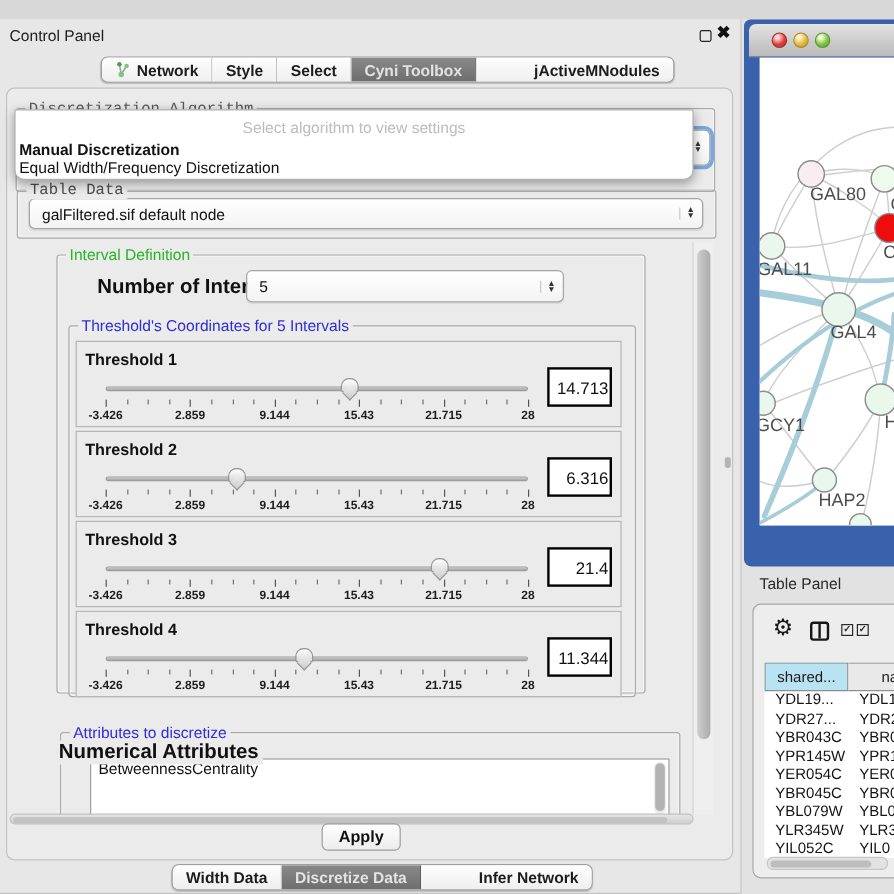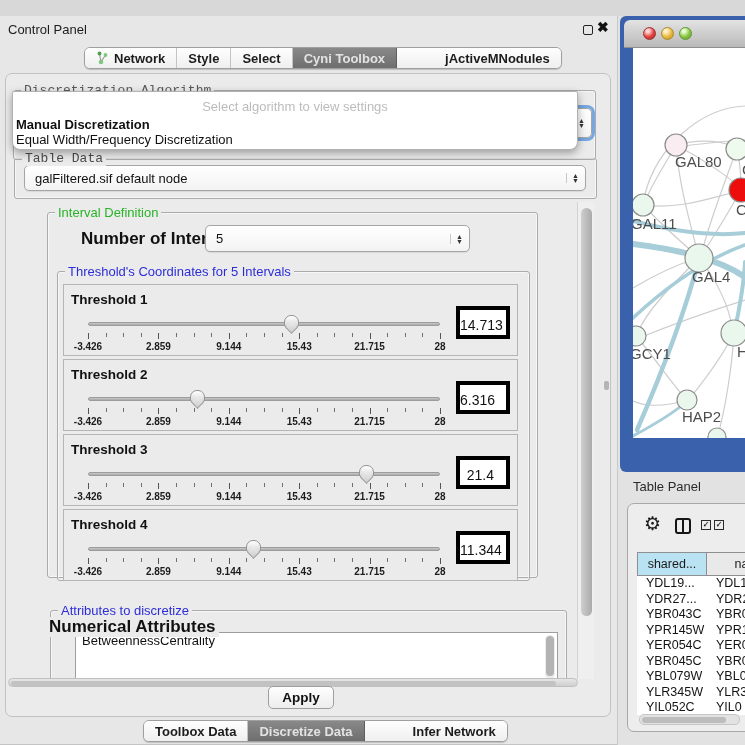--- a/index.html
+++ b/index.html
@@ -44,21 +44,21 @@
   
   .th-row{position:absolute;left:55px;width:455px;height:72px;border:1px solid #b5b5b5;background:#ebebeb;}
   .th-label{position:absolute;left:7px;top:7px;font-size:13.5px;font-weight:bold;color:#111;}
   .slider{position:absolute;left:22px;top:30px;width:356px;height:38px;}
   .track{position:absolute;left:2px;right:2px;top:7px;height:4px;background:linear-gradient(#c9c9c9,#a8a8a8);border:1px solid #9c9c9c;border-radius:3px;}
   .tick{position:absolute;top:18px;width:1px;height:4px;background:#6e6e6e;}
   .tick.major{height:6px;background:#555;}
   .tick-label{position:absolute;top:26px;transform:translateX(-50%);font-size:10px;font-weight:600;color:#1d1d1d;white-space:nowrap;}
   .thumb{position:absolute;top:0;width:15px;height:12px;background:linear-gradient(#ffffff,#d9d9d9);border:1px solid #949494;border-radius:7px 7px 2px 2px;z-index:3;}
   .thumb::after{content:"";position:absolute;left:2.2px;top:6.5px;width:8px;height:8px;background:linear-gradient(135deg,#ededed,#cdcdcd);border:1px solid #949494;border-top:none;border-left:none;transform:rotate(45deg);}
-  .value-box{position:absolute;left:392px;top:21px;width:54px;height:33px;background:#fff;border:4px solid #000000;font-size:14px;color:#111;text-align:right;line-height:31px;padding-right:12px;}
+  .value-box{position:absolute;left:392px;top:21px;width:54px;height:33px;background:#fff;border:2px solid #000000;font-size:14px;color:#111;text-align:right;line-height:31px;padding-right:1px;}
 
   
   .attr-list{position:absolute;background:#fff;border:1px solid #9d9d9d;overflow:hidden;}
   .attr-item{font-size:13px;color:#111;line-height:15.5px;padding-left:6px;white-space:nowrap;}
   .inner-scroll{position:absolute;right:2px;top:2px;width:10px;height:44px;background:#ededed;border-radius:5px;}
   .inner-scroll .ithumb{position:absolute;left:1px;top:1px;width:8px;height:40px;background:#b3b3b3;border-radius:4px;}
 
   
   .push-btn{position:absolute;background:linear-gradient(#fefefe,#ededed);border:1px solid #9f9f9f;border-radius:5px;font-size:13.5px;font-weight:600;color:#111;text-align:center;}
 
@@ -336,21 +336,21 @@
       </div>
     <div class="hstrip">
         <div class="hthumb"></div>
       </div>
     <div class="resize-dot"></div>
 
     <button class="push-btn" style="left:268px;top:670px;width:66px;height:23px;">Apply</button>
 
     <div class="segbar" id="bottom-tabs" style="left:143px;top:704px;">
         <div class="seg">
-          <span>Toolbox Data</span>
+          <span>Width Data</span>
         </div>
         <div class="seg sel">
           <span>Discretize Data</span>
         </div>
         <div class="seg">
           <span>Infer Network</span>
         </div>
       </div>
     <div class="bottom-line"></div>
   </div>

